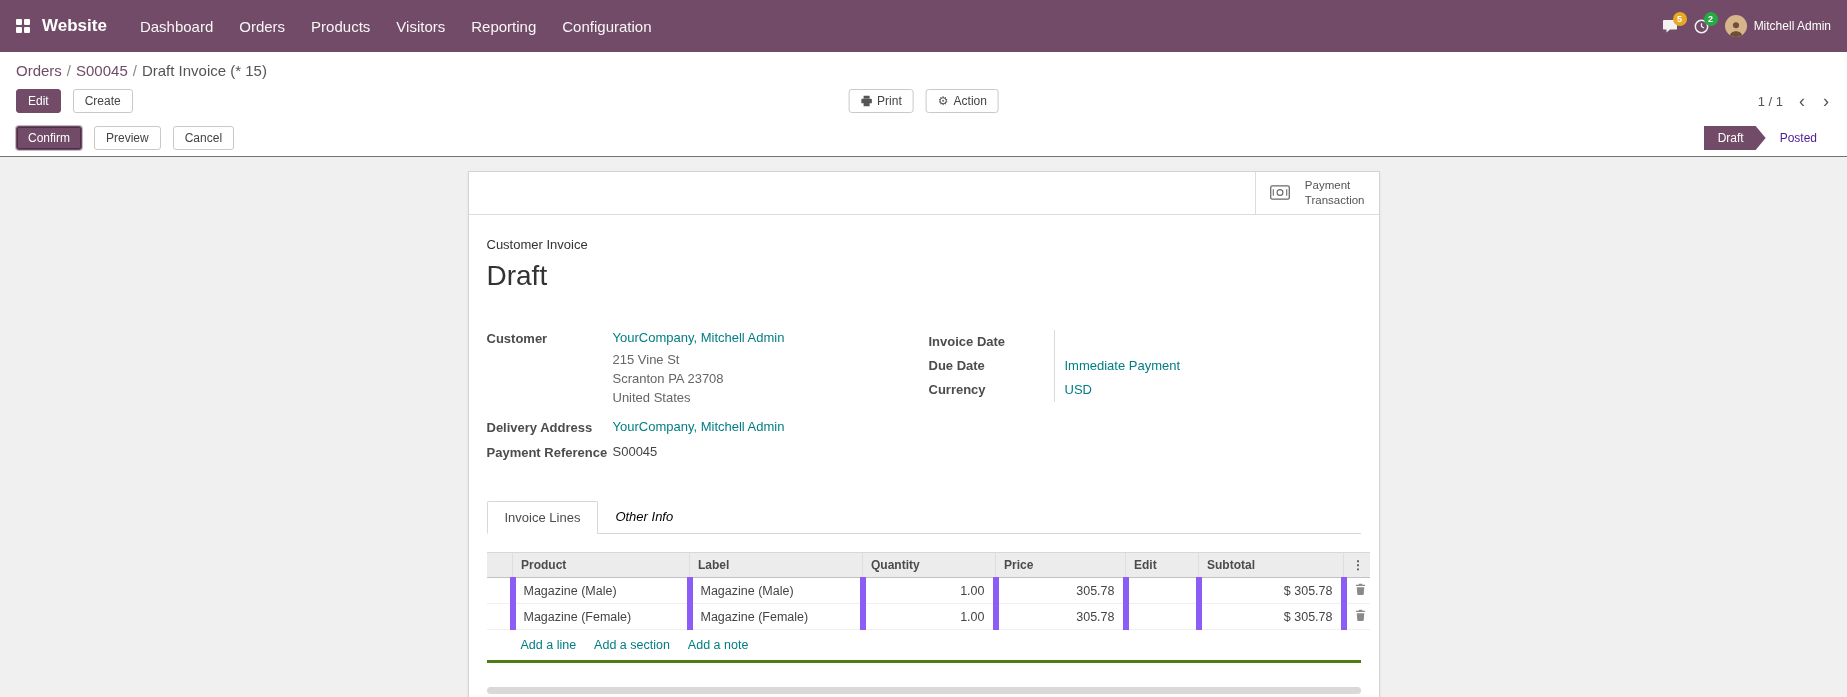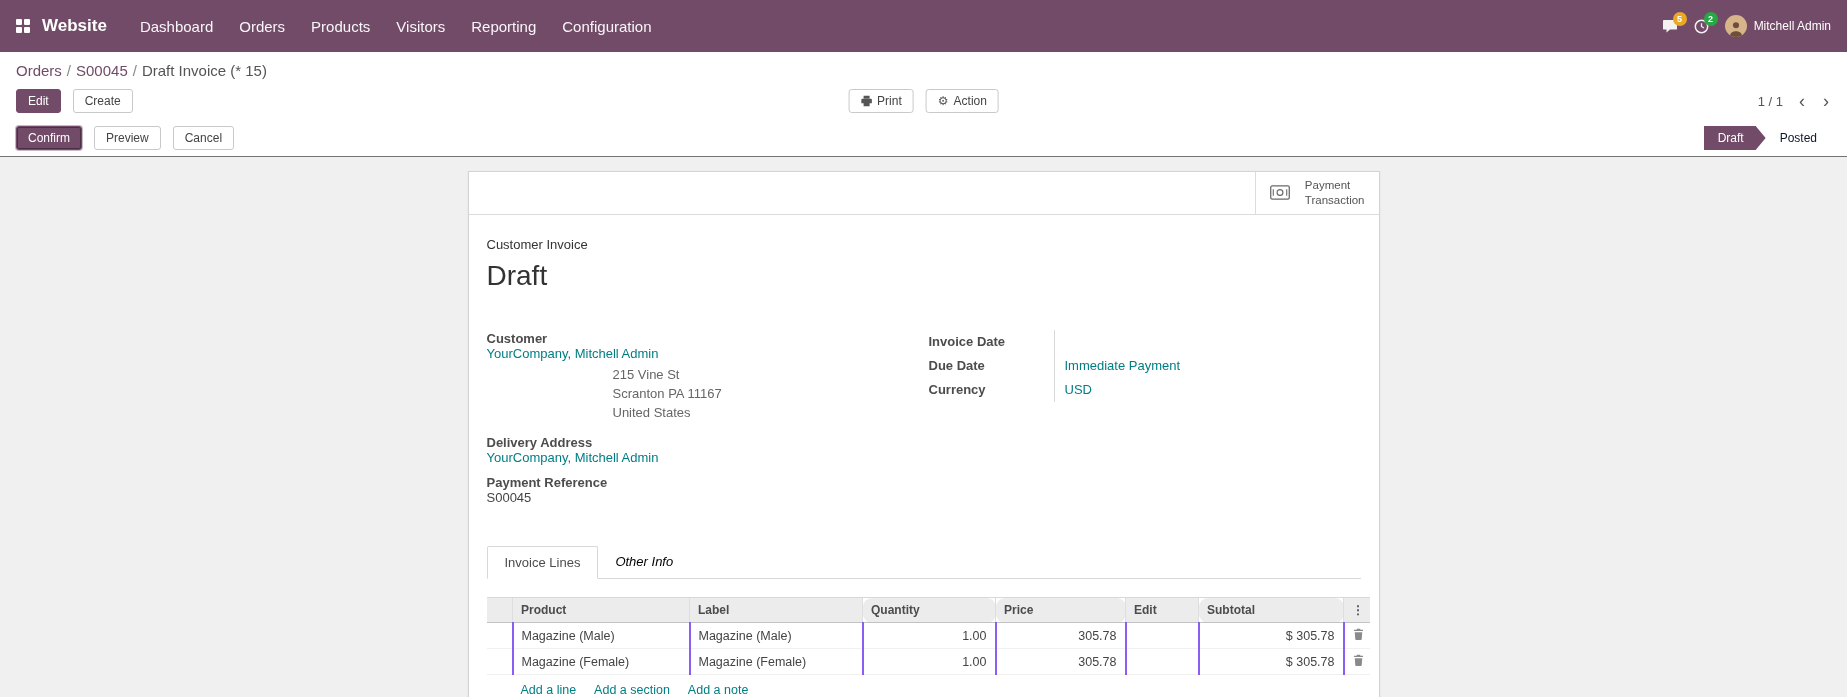--- a/index.html
+++ b/index.html
@@ -34,38 +34,38 @@
   .btn-primary { background:#714B67; border-color:#714B67; color:#fff; }
   .btn-confirm { background:#714B67; border-color:#714B67; color:#fff; box-shadow:inset 0 0 0 1px rgba(0,0,0,.35), 0 0 0 1px #cbb8c6; }
   .left-btns, .center-btns { display:flex; gap:12px; }
   .center-btns { position:absolute; left:50%; transform:translateX(-50%); }
   .pager { margin-left:auto; display:flex; align-items:center; gap:14px; font-size:13px; color:#555; }
   .pager-arrow { font-size:18px; line-height:1; color:#555; cursor:pointer; padding:0 2px; }
 
   
   .status-row { background:#fff; border-bottom:1px solid #737373; display:flex; align-items:center; padding:6px 16px; }
   .statusbar-states { margin-left:auto; display:flex; align-items:center; }
-  .status-step { font-size:12px; padding:5px 14px; color:#0f172a; cursor:pointer; }
+  .status-step { font-size:12px; padding:5px 14px; color:#4c1d95; cursor:pointer; }
   .status-step.active { background:#714B67; color:#fff; padding:5px 22px 5px 14px;
       clip-path:polygon(0 0, calc(100% - 10px) 0, 100% 50%, calc(100% - 10px) 100%, 0 100%); }
 
   
   .main { padding-top:14px; }
   .sheet { width:912px; margin:0 auto; background:#fff; border:1px solid #d4d4d4; min-height:545px; box-shadow:0 1px 3px rgba(0,0,0,.06); }
   .button-box { display:flex; justify-content:flex-end; border-bottom:1px solid #dcdcdc; }
   .stat-button { display:flex; align-items:center; gap:15px; padding:6px 14px; border:none; border-left:1px solid #dcdcdc; background:#fff; cursor:pointer; font-family:inherit; }
   .stat-text { font-size:11.5px; color:#555; line-height:1.3; text-align:left; }
 
   .sheet-body { padding:22px 18px 40px; }
   .doc-subtitle { font-size:13px; color:#333; }
   .doc-title { font-size:28px; font-weight:500; color:#333; margin-top:8px; }
 
   .fields { display:flex; margin-top:38px; }
   .col-left { width:442px; }
-  .field-row { display:flex; margin-bottom:5px;flex-direction:column; }
+  .field-row { display:flex; margin-bottom:5px; }
   .field-label { width:126px; flex-shrink:0; font-size:13px; font-weight:700; color:#4c4c4c; padding-top:1px; }
   .field-value { font-size:13px; color:#444; }
   .link { color:#017e84; cursor:pointer; text-decoration:none; }
   .address { margin:1px 0 12px 126px; font-size:13px; color:#666; line-height:1.45; }
   .delivery-row { margin-bottom:9px; }
 
   .col-right { flex:1; display:grid; grid-template-columns:125px 1fr; align-content:start; }
   .rlabel { font-size:13px; font-weight:700; color:#4c4c4c; padding:4px 0; }
   .rvalue { font-size:13px; border-left:1px solid #d9d9d9; padding:4px 0 4px 10px; min-height:24px; }
 
@@ -73,22 +73,22 @@
   .tabs { margin-top:36px; border-bottom:1px solid #d8d8d8; display:flex; }
   .tab { font-size:13px; padding:8px 17px; cursor:pointer; }
   .tab.active { border:1px solid #d8d8d8; border-bottom:1px solid #fff; margin-bottom:-1px; background:#fff; color:#4c4c4c; border-radius:2px 2px 0 0; }
   .tab.inactive { color:#000000;font-style:italic; }
 
   
   table.invoice-lines { width:100%; border-collapse:collapse; table-layout:fixed; margin-top:18px; }
   .invoice-lines th { background:#ececec; border-top:1px solid #d8d8d8; border-bottom:1px solid #c2c2c2; padding:5px 8px; font-size:12px; font-weight:700; color:#4c4c4c; text-align:left; }
   .invoice-lines th + th { border-left:1px solid #dedede; }
   .invoice-lines td { padding:5px 8px; font-size:12.5px; color:#444; border-bottom:1px solid #f0f0f0; }
-  .invoice-lines td + td { border-left:2px solid #8b5cf6; }
-  .num { text-align:right;border-radius:9px; }
+  .invoice-lines td + td { border-left:6px solid #8b5cf6; }
+  .num { text-align:right; }
   .col-handle { width:26px; } .col-product { width:177px; } .col-label { width:173px; }
   .col-qty { width:133px; } .col-price { width:130px; } .col-taxes { width:73px; }
   .col-subtotal { width:145px; } .col-trash { width:26px; }
   .kebab { text-align:center !important; color:#666; font-size:12px; cursor:pointer; }
   .trash-cell { text-align:center; cursor:pointer; }
   .footer-links { display:flex; gap:18px; padding:8px 8px 8px 34px; border-bottom:3px solid #4d7c0f; font-size:12.5px; }
 
   .h-scrollbar { height:7px; background:#d9d9d9; border-radius:4px; margin-top:24px; cursor:pointer; }
 </style>
 </head>
@@ -198,21 +198,21 @@
       <div class="doc-title">Draft</div>
 
       <div class="fields">
         <div class="col-left">
           <div class="field-row">
             <span class="field-label">Customer</span>
             <a class="field-value link">YourCompany, Mitchell Admin</a>
           </div>
           <div class="address">
             <div>215 Vine St</div>
-            <div>Scranton PA 11167</div>
+            <div>Scranton PA 23708</div>
             <div>United States</div>
           </div>
           <div class="field-row delivery-row">
             <span class="field-label">Delivery Address</span>
             <a class="field-value link">YourCompany, Mitchell Admin</a>
           </div>
           <div class="field-row">
             <span class="field-label">Payment Reference</span>
             <span class="field-value">S00045</span>
           </div>

